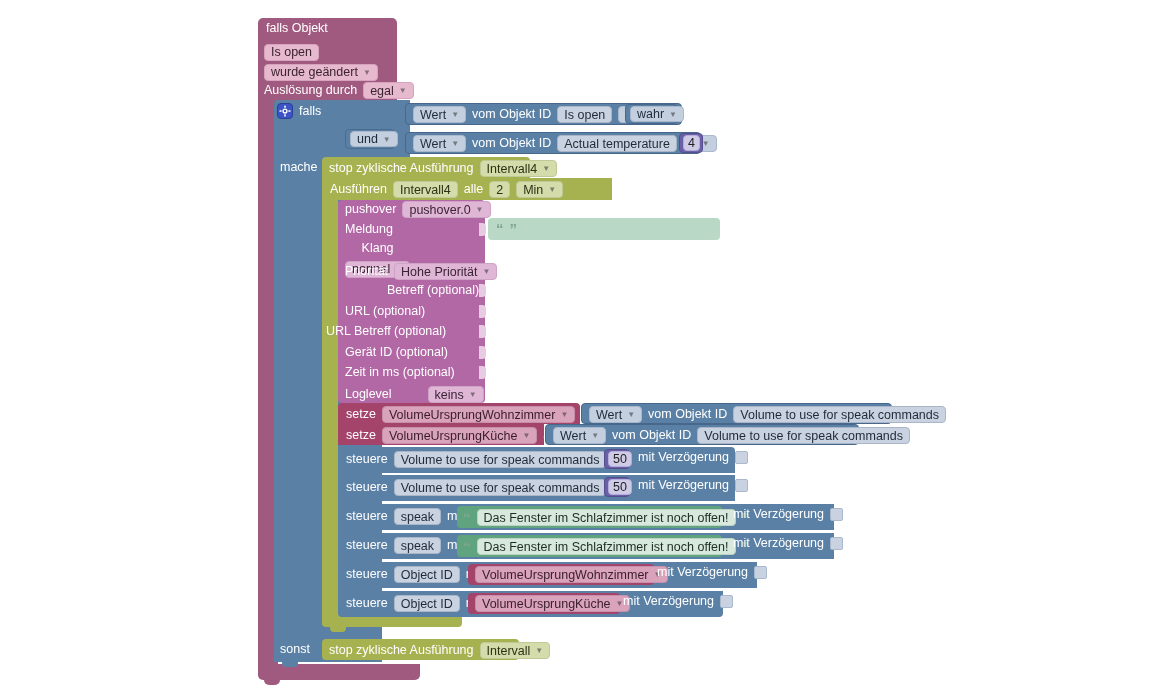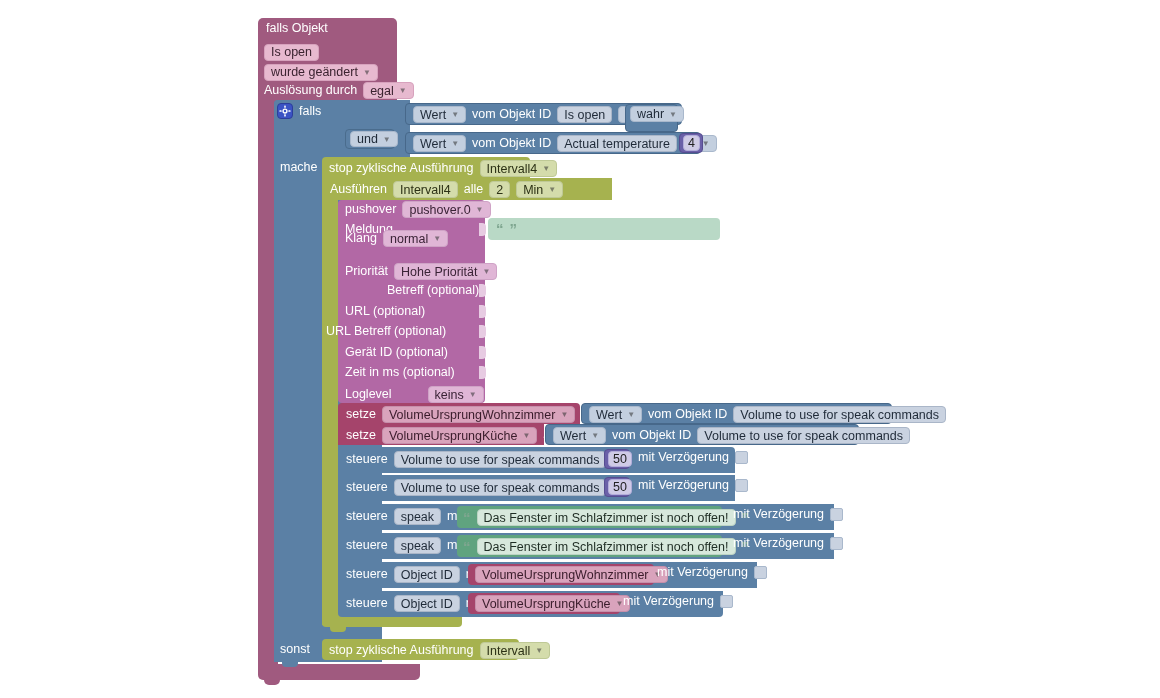--- a/index.html
+++ b/index.html
@@ -127,21 +127,21 @@
       <span>Wert</span>
       <span class="caret">▼</span>
     </span>
     <span class="lbl">vom Objekt ID</span>
     <span class="field grey">Is open</span>
     <span class="field blue">
       <span>=</span>
       <span class="caret">▼</span>
     </span>
   </div>
-  <div class="blk" style="left:625px; top:104px; width:53px; height:28px; background:#5b80a5; border:1px solid #47688a; border-radius:4px;">
+  <div class="blk" style="left:625px; top:104px; width:53px; height:20px; background:#5b80a5; border:1px solid #47688a; border-radius:4px;">
     <span class="field blue" style="position:absolute; left:4px; top:1px; height:16px;">
       <span>wahr</span>
       <span class="caret">▼</span>
     </span>
   </div>
 
   <div class="blk" style="left:405px; top:132px; width:296px; height:22px; background:#5b80a5; border:1px solid #47688a; border-radius:4px;"></div>
   <div class="row" style="left:413px; top:135px;">
     <span class="field blue">
       <span>Wert</span>
@@ -194,21 +194,21 @@
   <div class="row" style="left:345px; top:223px;">
     <span class="lbl">Meldung</span>
   </div>
   <div class="plug" style="left:479px; top:223px; width:7px; height:13px; background:#e7cbe2; border-radius:0 4px 4px 0;"></div>
   <div class="blk" style="left:488px; top:218px; width:232px; height:22px; background:#b9d9c6; border-radius:4px;"></div>
   <div class="row" style="left:496px; top:221px;">
     <span class="quote">“</span>
     <span class="quote">”</span>
   </div>
 
-  <div class="row" style="left:345px; top:230px;">
+  <div class="row" style="left:345px; top:242px;flex-direction:column;">
     <span class="lbl">Klang</span>
     <span class="field purple">
       <span>normal</span>
       <span class="caret">▼</span>
     </span>
   </div>
   <div class="row" style="left:345px; top:263px;">
     <span class="lbl">Priorität</span>
     <span class="field purple">
       <span>Hohe Priorität</span>

